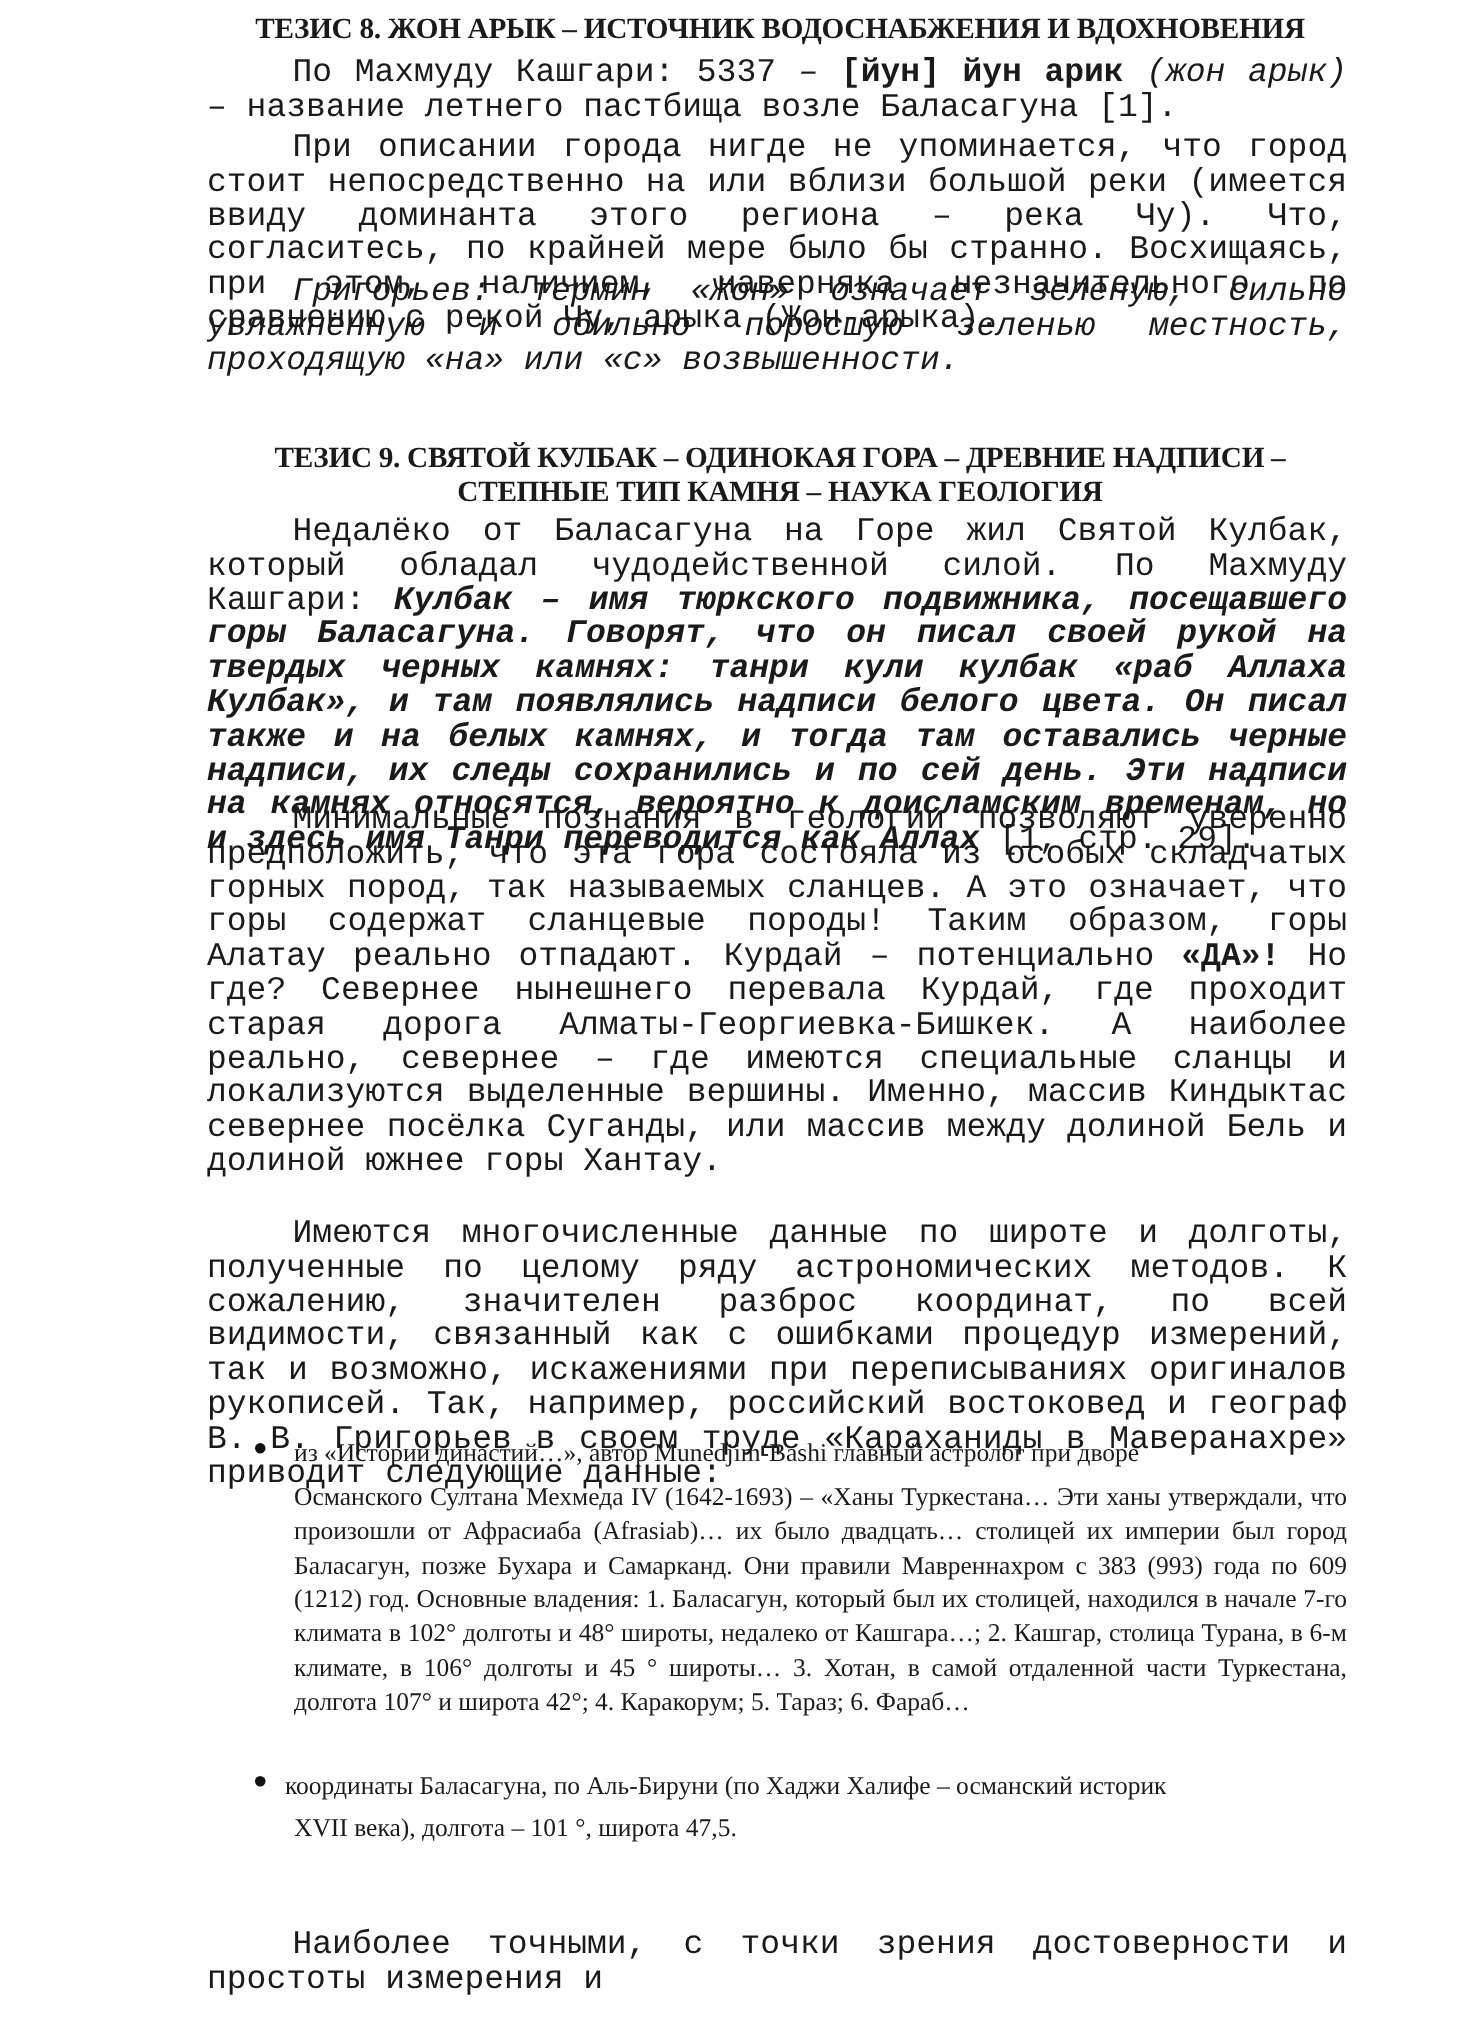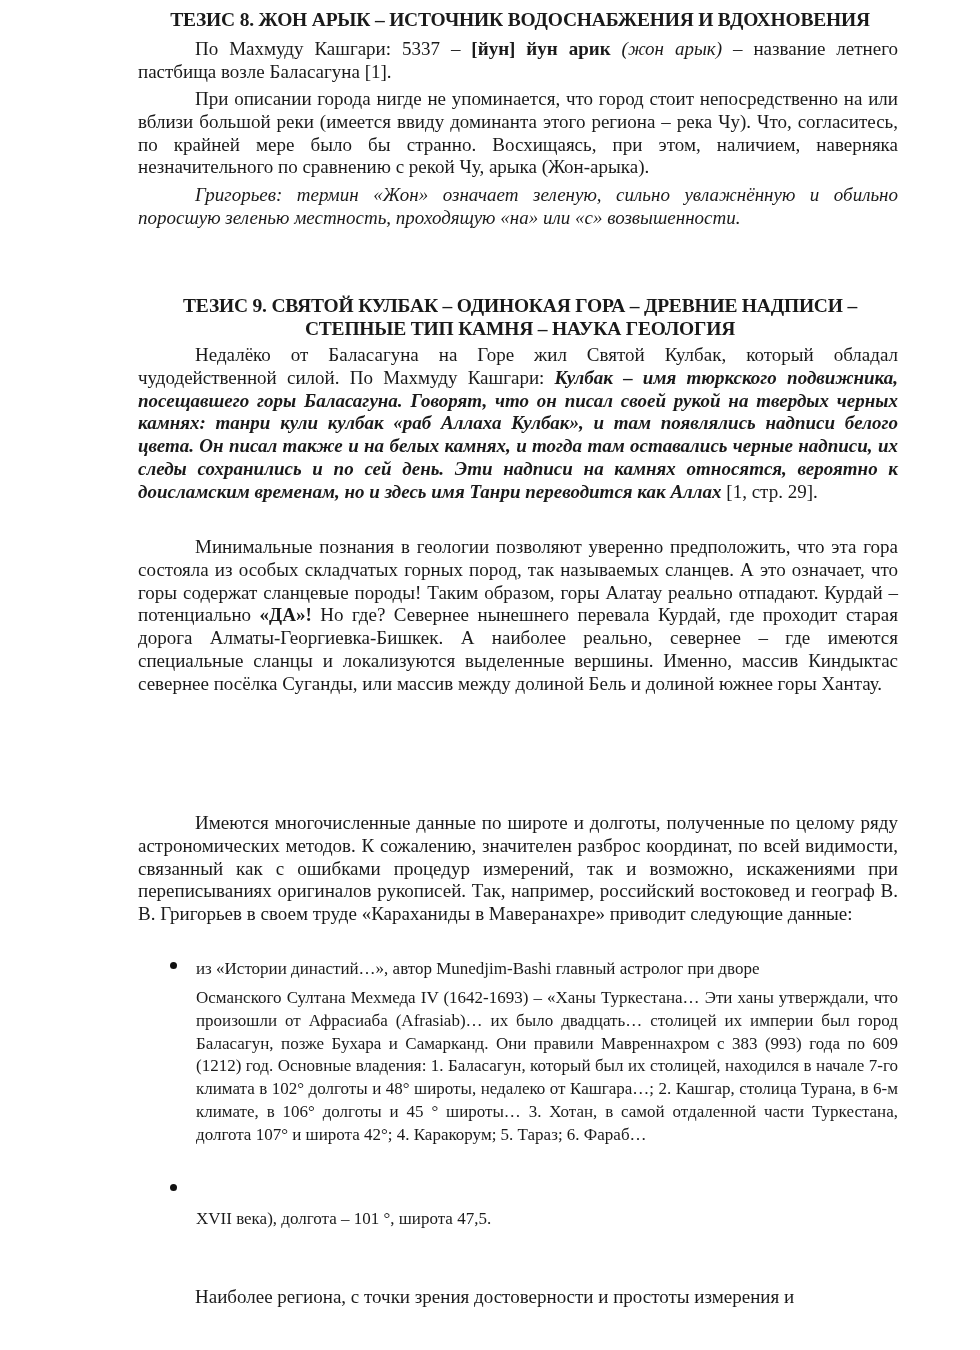--- a/index.html
+++ b/index.html
@@ -9,22 +9,22 @@
     color: #1a1a1a;
   }
   .page { position: absolute; left: 0; top: 0; width: 865px; height: 1350px; }
   .heading {
     position: absolute; left: 140px; width: 760px;
     text-align: center; font-weight: bold; font-size: 19.5px; line-height: 23px;
     letter-spacing: -0.2px;
   }
   .para {
     position: absolute; left: 138px; width: 760px;
-    font-size: 19px; line-height: 22.8px; text-align: justify;
-    text-indent: 57px; margin: 0;
+    font-size: 22px; line-height: 22.8px; text-align: justify;
+    text-indent: 57px; margin: 0; font-family: Liberation Mono, monospace;
   }
   .b { font-weight: bold; }
   .i { font-style: italic; }
   .bi { font-weight: bold; font-style: italic; }
   .bullet-item {
     position: absolute; left: 196px; width: 702px;
     font-size: 17px; line-height: 22.8px; text-align: justify; margin: 0;
   }
   .bullet-dot {
     position: absolute; width: 7px; height: 7px; border-radius: 50%; background: #111;
@@ -60,18 +60,19 @@
   </p>
 
 
   <p class="para" style="top:812px;">Имеются многочисленные данные по широте и долготы, полученные по целому ряду астрономических методов. К сожалению, значителен разброс координат, по всей видимости, связанный как с ошибками процедур измерений, так и возможно, искажениями при переписываниях оригиналов рукописей. Так, например, российский востоковед и географ В. В. Григорьев в своем труде «Караханиды в Маверанахре» приводит следующие данные:</p>
 
   <div class="bullet-dot" style="left:170px; top:962px;"></div>
   <p class="bullet-item" style="top:958px;">из «Истории династий…», автор Munedjim-Bashi главный астролог при дворе</p>
   <p class="bullet-item" style="top:987px;">Османского Султана Мехмеда IV (1642-1693) – «Ханы Туркестана… Эти ханы утверждали, что произошли от Афрасиаба (Afrasiab)… их было двадцать… столицей их империи был город Баласагун, позже Бухара и Самарканд. Они правили Мавреннахром с 383 (993) года по 609 (1212) год. Основные владения: 1. Баласагун, который был их столицей, находился в начале 7-го климата в 102° долготы и 48° широты, недалеко от Кашгара…; 2. Кашгар, столица Турана, в 6-м климате, в 106° долготы и 45 ° широты… 3. Хотан, в самой отдаленной части Туркестана, долгота 107° и широта 42°; 4. Каракорум; 5. Тараз; 6. Фараб…</p>
 
   <div class="bullet-dot" style="left:170px; top:1184px;"></div>
+  <p class="bullet-item" style="top:1180px; left:190px; width:708px;">координаты Баласагуна, по Аль-Бируни (по Хаджи Халифе – османский историк</p>
   <p class="bullet-item" style="top:1208px;">XVII века), долгота – 101 °, широта 47,5.</p>
 
 
-  <p class="para" style="top:1286px;">Наиболее региона, с точки зрения достоверности и простоты измерения и</p>
+  <p class="para" style="top:1286px;">Наиболее точными, с точки зрения достоверности и простоты измерения и</p>
 
 </div>
 
 </body></html>

